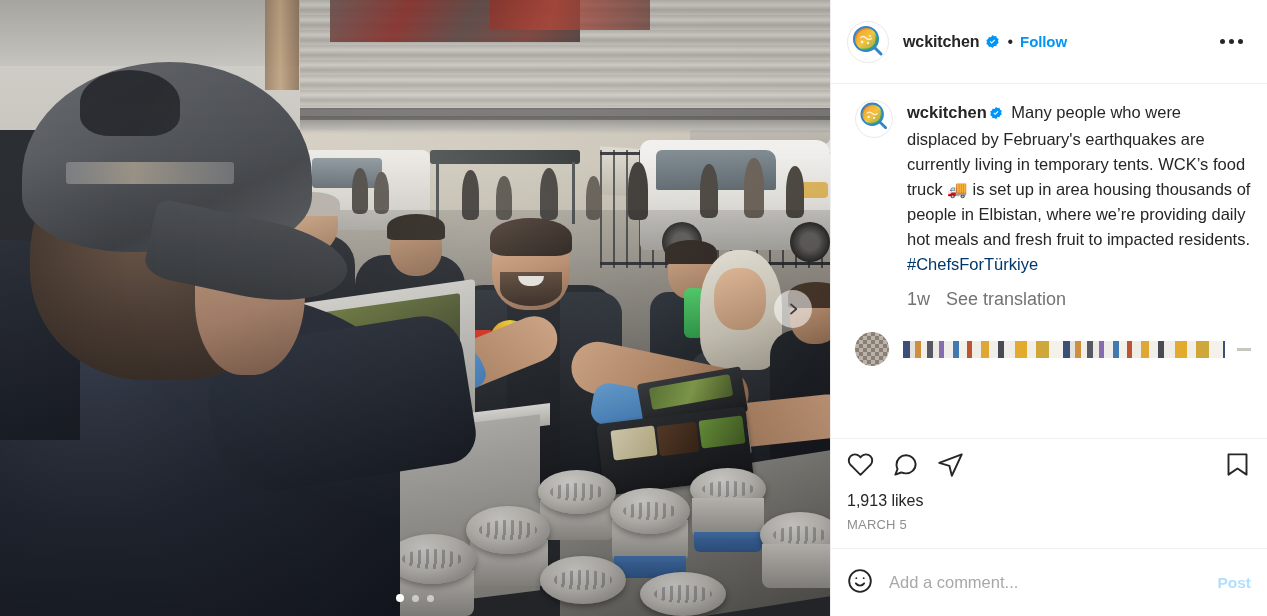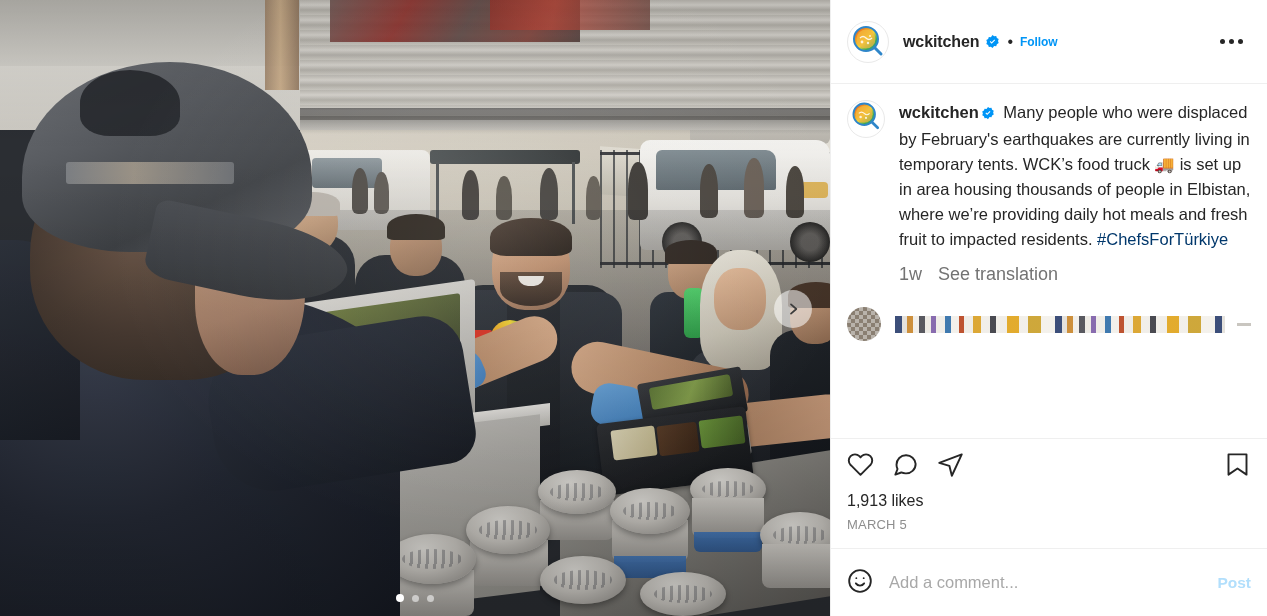--- a/index.html
+++ b/index.html
@@ -506,31 +506,31 @@
   }
   .avatar svg { display: block; }
   .hdr-mid { display: flex; align-items: center; margin-left: 14px; flex: 1 1 auto; min-width: 0; }
   .uname {
     font-size: 16px; font-weight: bold; color: #262626;
     letter-spacing: -.1px;
   }
   .verified { margin-left: 6px; display: flex; }
   .sep { color: #262626; margin: 0 7px; font-size: 16px; line-height: 1; }
   .follow {
-    color: #0095f6; font-size: 12px; font-weight: bold; cursor: pointer;
+    color: #0095f6; font-size: 15px; font-weight: bold; cursor: pointer;
     letter-spacing: -.1px;
   }
   .more {
     margin-left: auto; display: flex; align-items: center; gap: 4px;
     cursor: pointer; padding: 8px; flex: 0 0 auto;
   }
   .more i { width: 5px; height: 5px; border-radius: 50%; background: #262626; display: block; }
 
   
-  .body { flex: 1 1 auto; overflow: hidden; position: relative; }
+  .body { flex: 1 1 auto; overflow: hidden; position: relative; margin-left: 8px; }
   .cap-row { display: flex; padding: 16px 16px 0 16px; }
   .cap-av {
     width: 38px; height: 38px; border-radius: 50%; flex: 0 0 38px;
     border: 1px solid #e9e9e9; background: #fff; margin-right: 14px;
     display: flex; align-items: center; justify-content: center; overflow: hidden;
   }
   .cap-txt {
     font-size: 16.5px; line-height: 25px; color: #262626;
     word-wrap: break-word; flex: 1 1 auto;
   }

